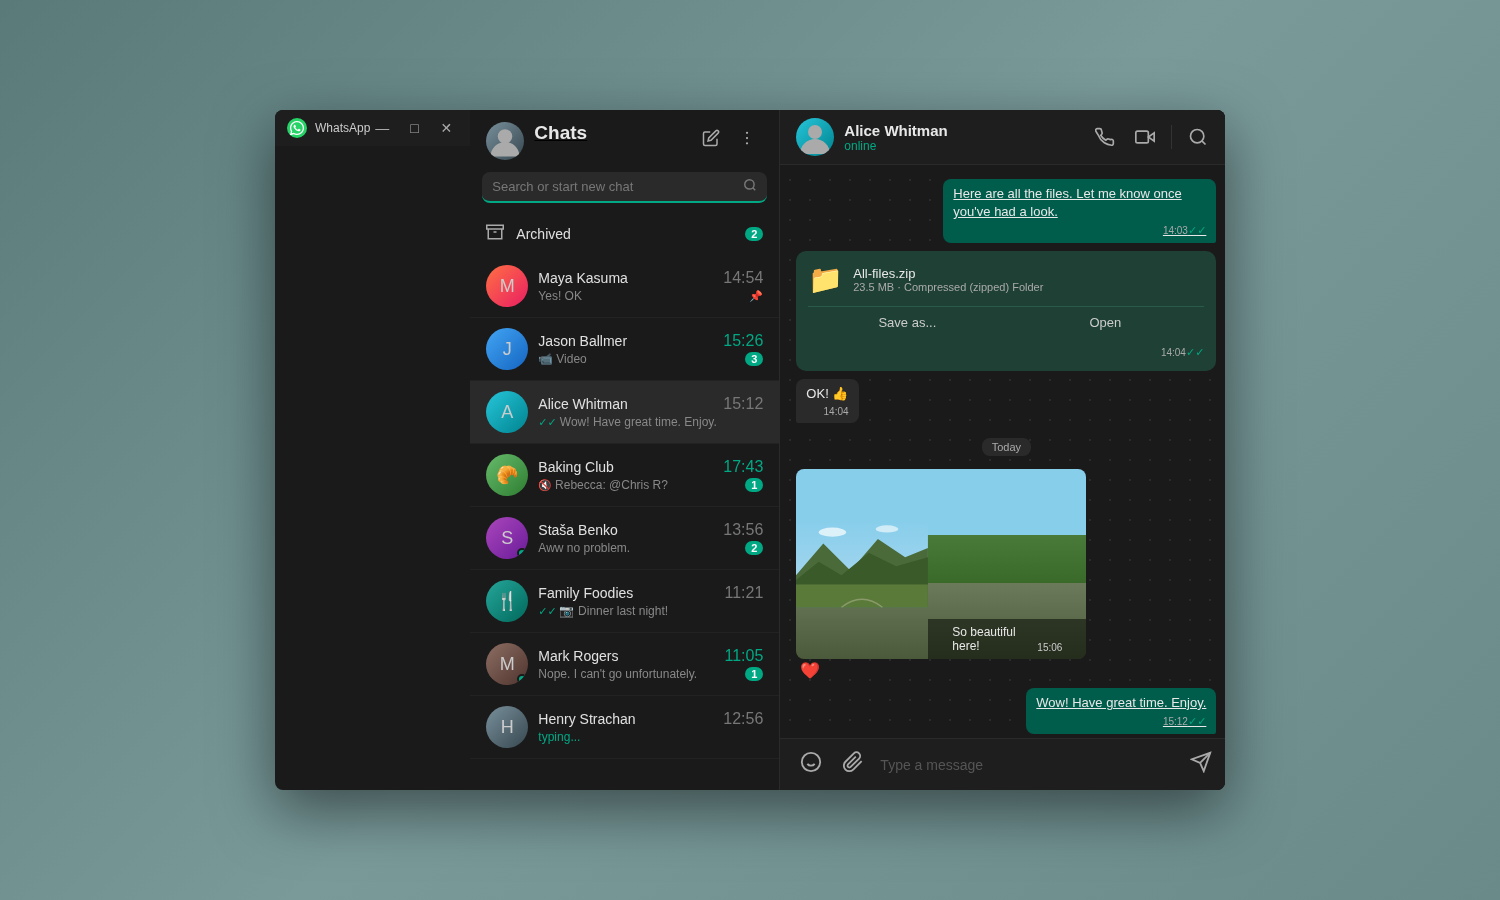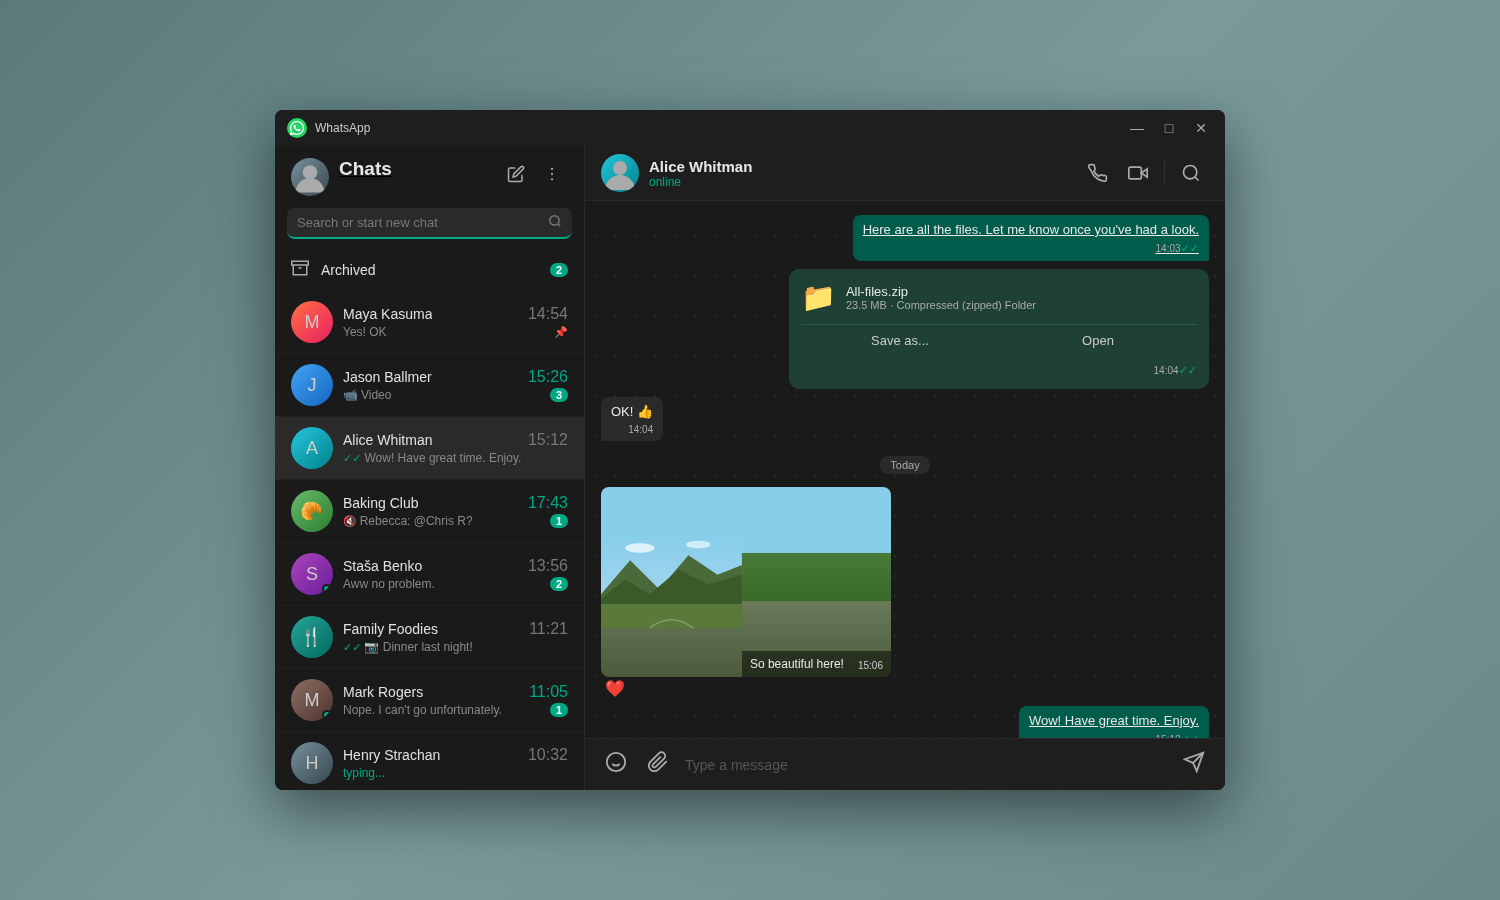--- a/index.html
+++ b/index.html
@@ -13,21 +13,20 @@
       justify-content: center;
       font-family: 'Segoe UI', Arial, sans-serif;
       overflow: hidden;
     }
     .window {
       width: 950px;
       height: 680px;
       background: #1a1a1a;
       border-radius: 8px;
       display: flex;
-      flex-direction: column;
       box-shadow: 0 20px 60px rgba(0,0,0,0.5);
       overflow: hidden;
     }
     .title-bar {
       background: #1e1e1e;
       height: 36px;
       display: flex;
       align-items: center;
       padding: 0 12px;
       flex-shrink: 0;
@@ -428,21 +427,21 @@
       width: 290px;
       height: 190px;
       background: linear-gradient(180deg, #87CEEB 0%, #87CEEB 35%, #4a7a3a 35%, #3a6a2a 60%, #6a7a5a 60%, #5a6a4a 80%, #4a5a3a 100%);
       position: relative;
       display: flex;
       align-items: flex-end;
     }
     .image-caption-bar {
       background: rgba(0,0,0,0.5);
       width: 100%;
-      padding: 6px 8px;
+      padding: 6px 24px;
       display: flex;
       justify-content: space-between;
       align-items: flex-end;
     }
     .image-caption-text {
       color: #e8e8e8;
       font-size: 12px;
     }
     .image-caption-meta {
       font-size: 10px;
@@ -703,21 +702,21 @@
           </div>
         </div>
 
         <div class="chat-item">
           <div class="chat-avatar av-henry">
             <div class="chat-avatar-inner">H</div>
           </div>
           <div class="chat-info">
             <div class="chat-name-row">
               <span class="chat-name">Henry Strachan</span>
-              <span class="chat-time">10:32</span>
+              <span class="chat-time">12:56</span>
             </div>
             <div class="chat-preview-row">
               <span class="chat-preview typing-text">typing...</span>
             </div>
           </div>
         </div>
 
       </div>
     </div>
 

